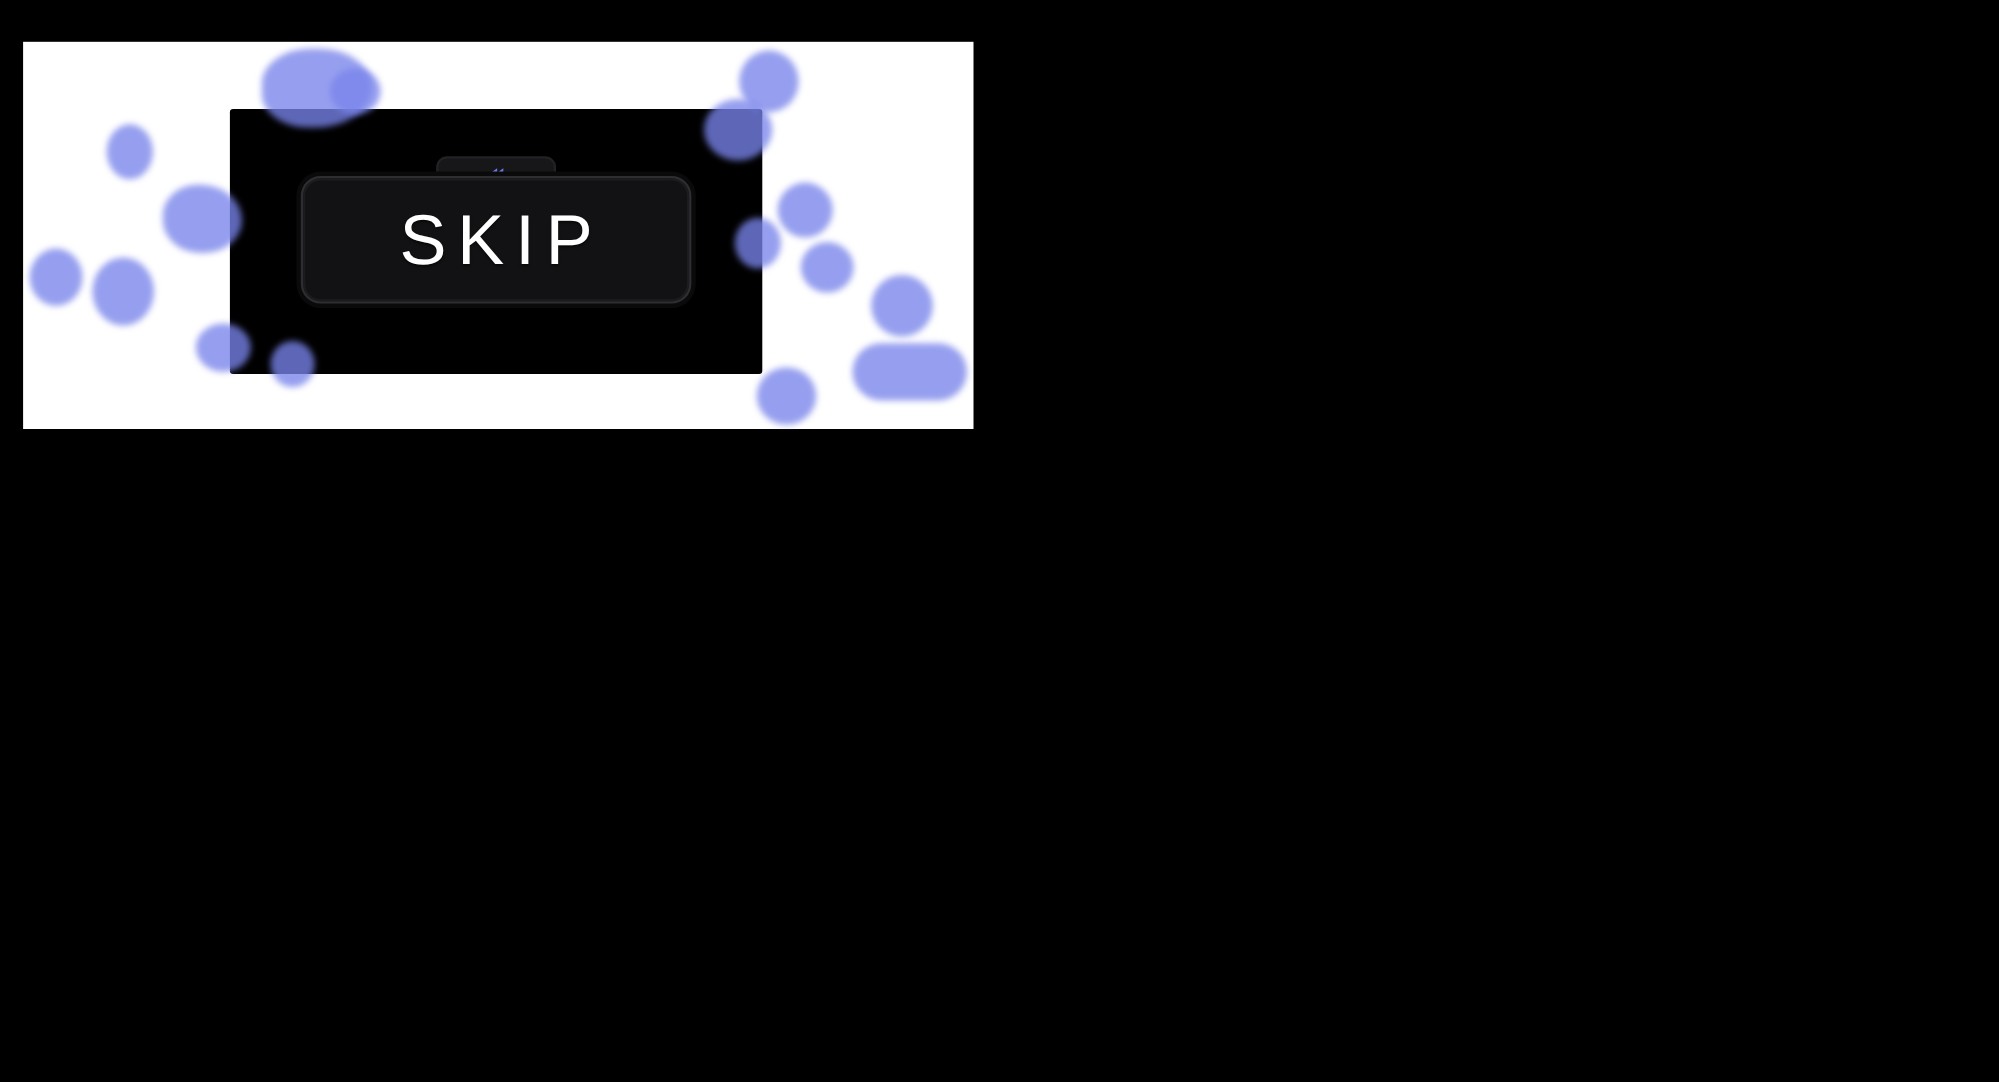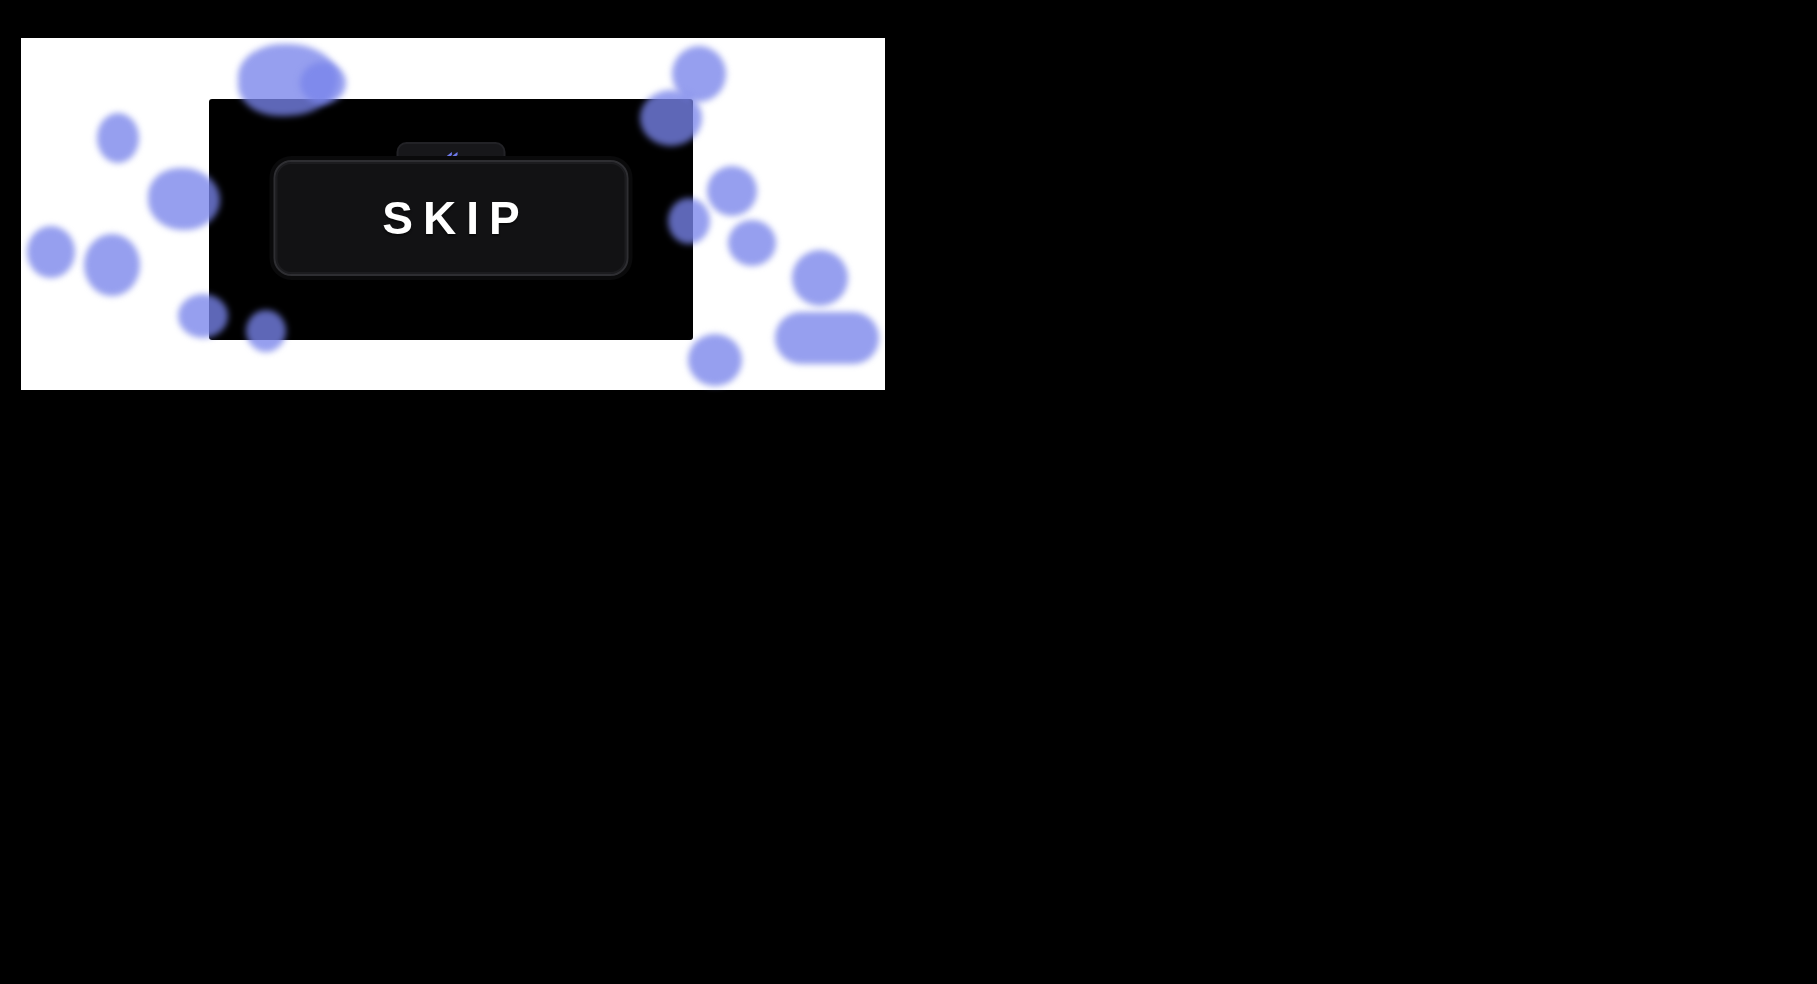--- a/index.html
+++ b/index.html
@@ -75,22 +75,22 @@
     box-shadow: 0 0 0 4px #0a0a0b, inset 0 0 0 2px #1c1c1f;
     display: flex;
     align-items: center;
     justify-content: center;
     z-index: 2;
     cursor: pointer;
     padding: 0;
   }
   .skip-button .skip-label {
     color: #ffffff;
-    font-size: 46px;
-    font-weight: 700;
+    font-size: 64px;
+    font-weight: 400;
     letter-spacing: 10px;
     margin-right: -10px; 
     text-shadow: 0 2px 2px rgba(0,0,0,0.55);
     user-select: none;
   }
 
   
   .blob-layer {
     position: absolute;
     left: 0;

